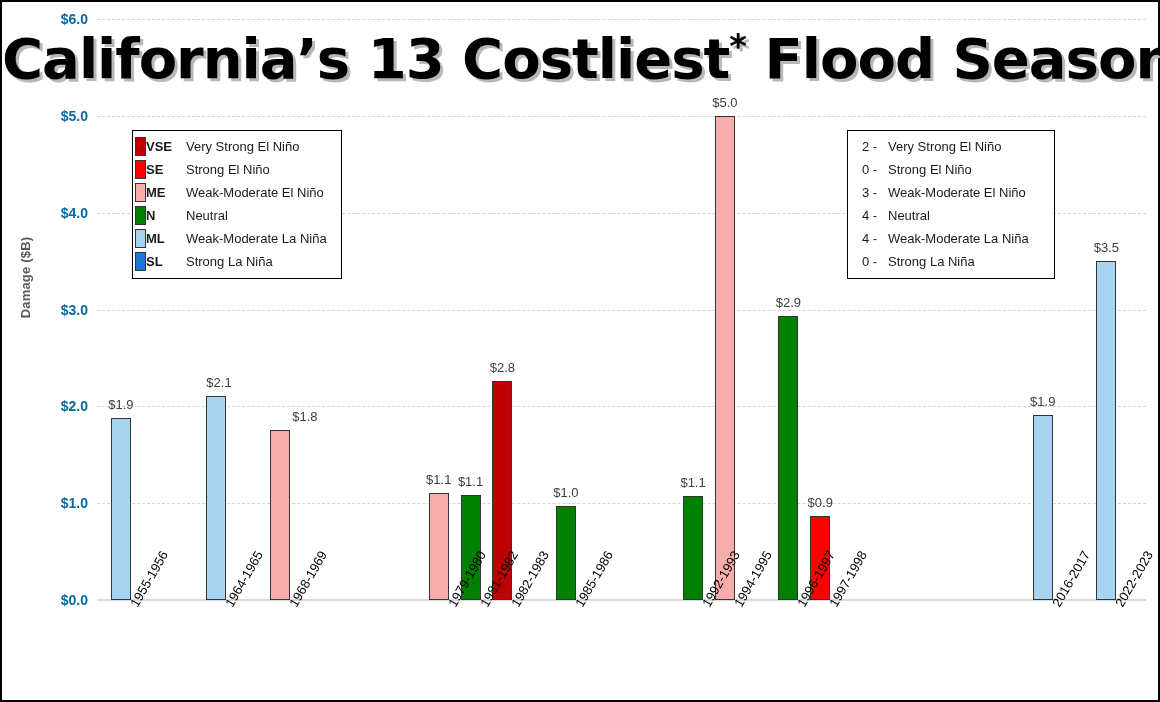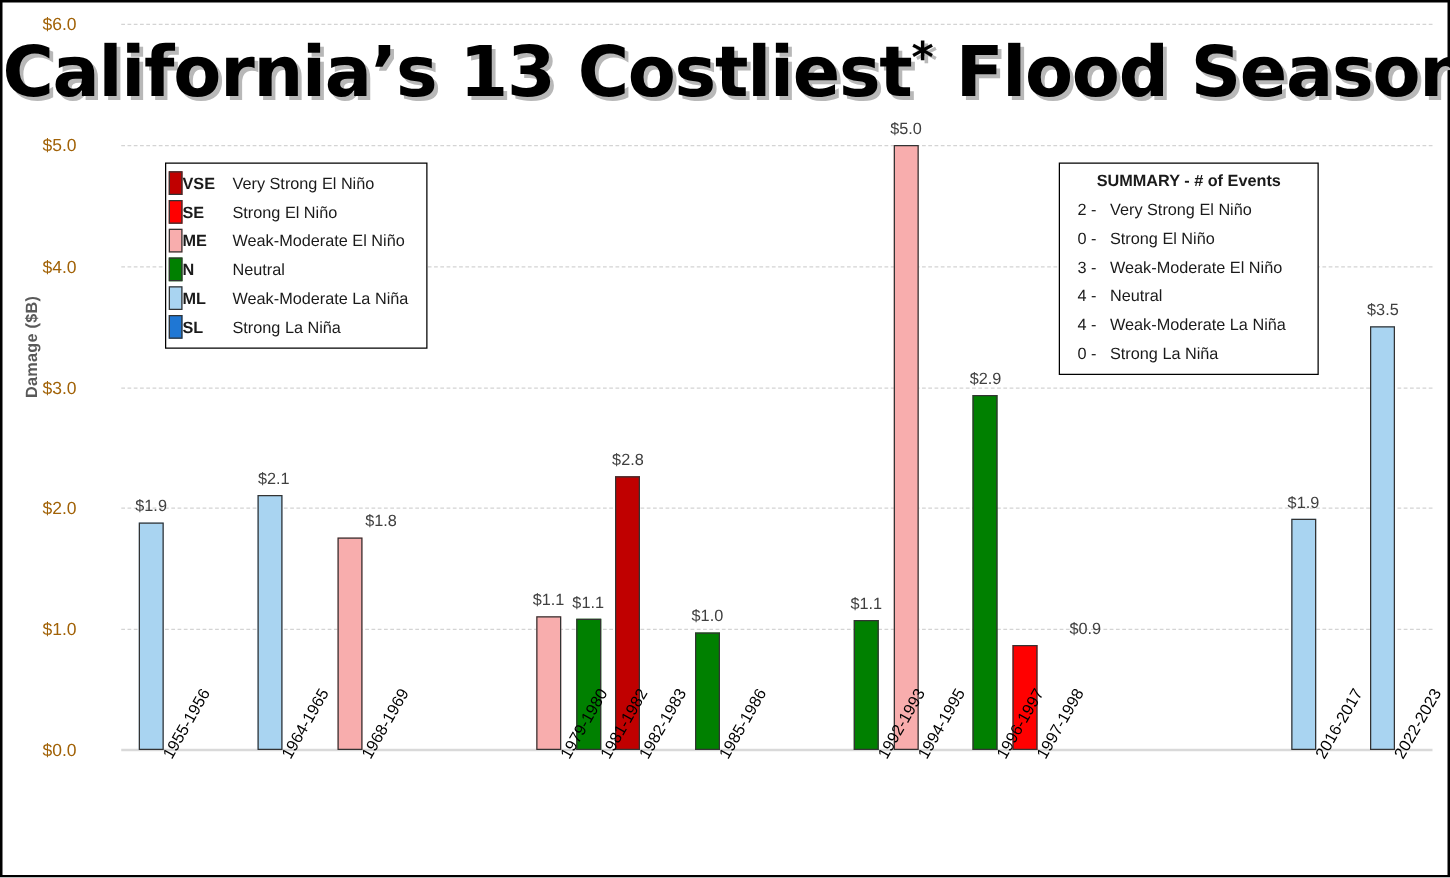--- a/index.html
+++ b/index.html
@@ -39,23 +39,24 @@
     left:-37px;top:268px;
     width:120px;
     transform:rotate(-90deg);
     text-align:center;
     font-size:13px;font-weight:bold;color:#595959;
     letter-spacing:0.2px;
   }
   .ytick{
     position:absolute;
     right:0;width:54px;
-    text-align:left;
-    font-size:14px;color:#a16207;
+    text-align:right;
+    font-size:14px;color:#0369a1;
     transform:translateY(-50%);
+    font-weight:bold;
   }
   #ytick-col{position:absolute;left:30px;top:0;width:56px;height:702px;}
 
   
   #plot{
     position:absolute;
     left:95px;top:17px;
     width:1049px;height:581px;
   }
   .gridline{
@@ -168,21 +169,21 @@
       <div class="bar-label" style="left: 405.348px; top: 341.157px;">$2.8</div>
       <div class="bar" title="1985-1986 $1.0" style="left: 458.924px; width: 20px; height: 93.9283px; background: rgb(0, 128, 0);"></div>
       <div class="bar-label" style="left: 468.924px; top: 466.072px;">$1.0</div>
       <div class="bar" title="1992-1993 $1.1" style="left: 586.076px; width: 20px; height: 103.612px; background: rgb(0, 128, 0);"></div>
       <div class="bar-label" style="left: 596.076px; top: 456.388px;">$1.1</div>
       <div class="bar" title="1994-1995 $5.0" style="left: 617.864px; width: 20px; height: 484.167px; background: rgb(248, 173, 173);"></div>
       <div class="bar-label" style="left: 627.864px; top: 75.8333px;">$5.0</div>
       <div class="bar" title="1996-1997 $2.9" style="left: 681.439px; width: 20px; height: 283.722px; background: rgb(0, 128, 0);"></div>
       <div class="bar-label" style="left: 691.439px; top: 276.278px;">$2.9</div>
       <div class="bar" title="1997-1998 $0.9" style="left: 713.227px; width: 20px; height: 84.245px; background: rgb(255, 0, 0);"></div>
-      <div class="bar-label" style="left: 723.227px; top: 475.755px; margin-left: 48px;">$0.9</div>
+      <div class="bar-label" style="left: 723.227px; top: 475.755px;">$0.9</div>
       <div class="bar" title="2016-2017 $1.9" style="left: 935.742px; width: 20px; height: 184.952px; background: rgb(169, 212, 241);"></div>
       <div class="bar-label" style="left: 945.742px; top: 375.048px;">$1.9</div>
       <div class="bar" title="2022-2023 $3.5" style="left: 999.318px; width: 20px; height: 338.917px; background: rgb(169, 212, 241);"></div>
       <div class="bar-label" style="left: 1009.32px; top: 221.083px;">$3.5</div>
     </div>
 
   <div id="xlabels">
       <div class="xlabel" style="left: 29.8939px;">1955-1956</div>
       <div class="xlabel" style="left: 125.258px;">1964-1965</div>
       <div class="xlabel" style="left: 188.833px;">1968-1969</div>
@@ -227,21 +228,20 @@
         </div>
         <div class="legend-row">
           <div class="swatch" style="background: rgb(31, 119, 212);"></div>
           <div class="legend-abbr">SL</div>
           <div class="legend-text">Strong La Niña</div>
         </div>
       </div>
   </div>
 
   <div class="infobox" id="summary-box">
-    <div class="box-title">SUMMARY - # of Events</div>
     <div id="summary-rows">
         <div class="summary-row">
           <div class="summary-count">2 -</div>
           <div class="summary-text">Very Strong El Niño</div>
         </div>
         <div class="summary-row">
           <div class="summary-count">0 -</div>
           <div class="summary-text">Strong El Niño</div>
         </div>
         <div class="summary-row">

